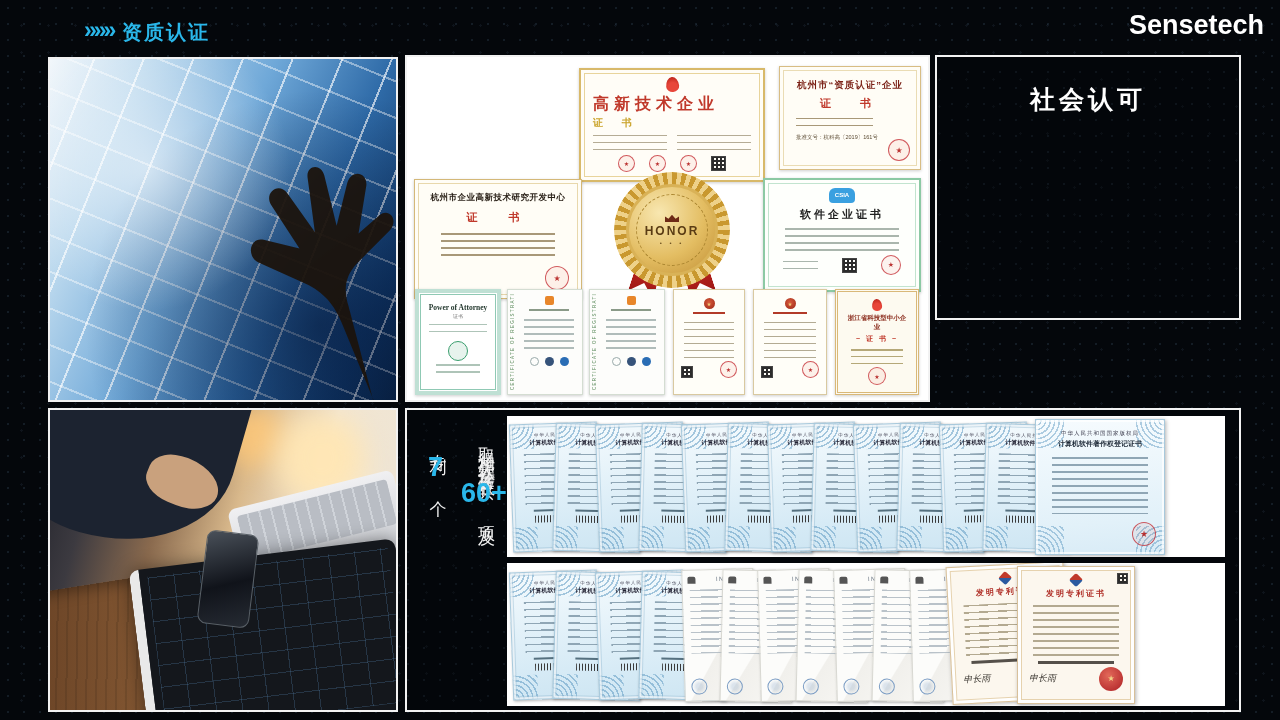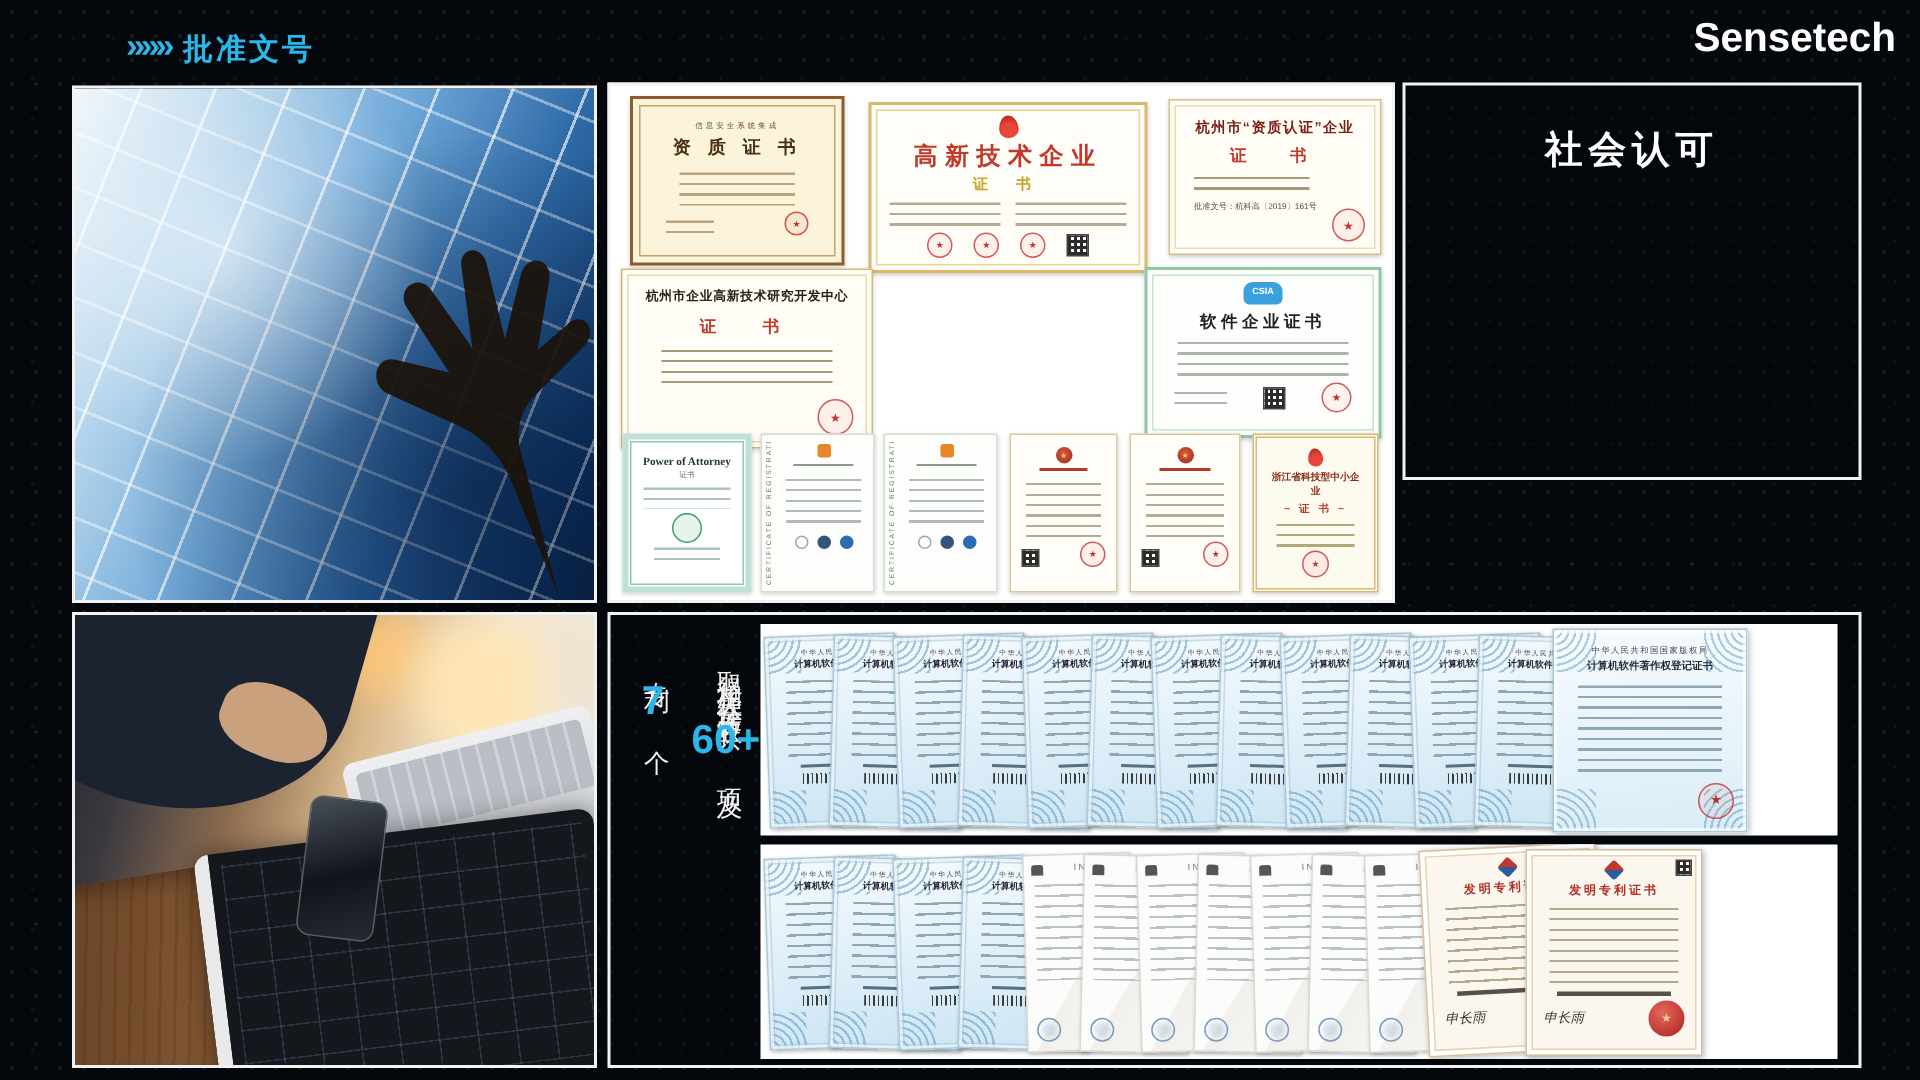--- a/index.html
+++ b/index.html
@@ -63,21 +63,21 @@
   
   .certA{left:13px;top:7px;width:143px;height:113px;background:#fbf3da;border:2px solid #8a5c2e;
     outline:1px solid #c9a06a;outline-offset:-7px;padding:14px 16px 10px;text-align:center}
   .cA-head{font-size:5px;letter-spacing:2px;color:#6b4a22}
   .cA-title{font-size:12px;font-weight:bold;letter-spacing:4px;color:#4a3012;margin-top:3px}
   .cA-lines{--lc:#b9a480;width:72%;height:22px;margin:8px auto 0}
   .cA-bot{display:flex;justify-content:space-between;align-items:flex-end;margin-top:4px;padding:0 6px}
   .cA-bot .flines{--lc:#b9a480;width:34%;height:10px}
   
   .certB{left:172px;top:11px;width:186px;height:114px;background:#fffdf7;border:2px solid #d8b96a;
-    outline:1px solid #e8d49c;outline-offset:-6px;padding:7px 12px;text-align:center}
+    outline:1px solid #e8d49c;outline-offset:-6px;padding:7px 12px;}
   .cB-title{font-size:16px;font-weight:bold;letter-spacing:5px;color:#c0392b;margin-top:2px}
   .cB-sub{font-size:10px;font-weight:bold;letter-spacing:8px;color:#c9a227;margin-top:1px}
   .cB-body{display:flex;gap:10px;margin-top:5px}
   .cB-body .flines{--lc:#b5ac95;flex:1;height:16px}
   .cB-seals{display:flex;justify-content:center;align-items:center;gap:14px;margin-top:4px}
   
   .certC{left:372px;top:9px;width:142px;height:104px;background:#fffdf6;border:1.5px solid #d8bd84;
     outline:1px solid #eadcb4;outline-offset:-5px;padding:12px 12px 8px;text-align:center}
   .cC-title{font-size:9.5px;font-weight:bold;letter-spacing:1px;color:#7a1f14}
   .cC-sub{font-size:11px;font-weight:bold;letter-spacing:9px;color:#c0392b;margin-top:4px}
@@ -223,21 +223,21 @@
   .p-seal{width:24px;height:24px;border-radius:50%;flex:none;opacity:.9;
     background:radial-gradient(circle at 40% 35%,#e05a4a,#b51f1f 72%);
     display:flex;align-items:center;justify-content:center;color:#f2cf7a;font-size:8px}
 </style>
 </head>
 <body>
 
 <div class="dots"></div>
 
 <span class="abs hdr-arrows">»»»</span>
-<h1 class="abs hdr-title">批准文号</h1>
+<h1 class="abs hdr-title">资质认证</h1>
 <div class="abs hdr-logo">Sensetech</div>
 
 <div class="panel photo1">
   <div class="abs p1-base"></div>
   <div class="abs p1-grid"></div>
   <div class="abs p1-grid2"></div>
   <div class="abs p1-glow"></div>
   <svg class="abs p1-hand" viewBox="0 0 220 240">
     <path d="M 168 240 L 150 158 C 146 138 138 126 124 116 L 86 90 C 76 83 82 66 94 71 L 124 84 L 106 42 C 101 30 116 22 122 34 L 140 72 L 142 24 C 142 12 156 12 157 24 L 160 70 L 176 34 C 182 22 196 28 192 40 L 178 80 L 198 68 C 208 61 216 74 206 82 L 172 106 C 160 115 156 126 158 142 L 166 240 Z" fill="#1c130c" opacity="0.94"></path>
   </svg>
@@ -251,31 +251,20 @@
   <div class="abs p2-tablet">
     <div class="p2-tablet-lines"></div>
   </div>
   <div class="abs p2-phone"></div>
   <div class="abs p2-arm"></div>
   <div class="abs p2-hand"></div>
 </div>
 
 <div class="panel certpanel">
 
-  <div class="cert certA">
-    <div class="cA-head">信息安全系统集成</div>
-    <div class="cA-title">资 质 证 书</div>
-    <div class="flines cA-lines"></div>
-    <div class="cA-bot">
-      <div class="flines"></div>
-      <div class="seal" style="width:16px;height:16px;font-size:6px">
-          <span>★</span>
-        </div>
-    </div>
-  </div>
 
   <div class="cert certB">
     <div class="flame" style="margin:0 auto"></div>
     <div class="cB-title">高新技术企业</div>
     <div class="cB-sub">证 书</div>
     <div class="cB-body">
       <div class="flines"></div>
       <div class="flines"></div>
     </div>
     <div class="cB-seals">
@@ -304,20 +293,31 @@
 
   <div class="cert certD">
     <div class="cD-title">杭州市企业高新技术研究开发中心</div>
     <div class="cD-sub">证　书</div>
     <div class="flines cD-lines"></div>
     <div class="seal cD-seal">
         <span>★</span>
       </div>
   </div>
 
+  <div class="abs medal">
+    <div class="ribbon rl"></div>
+    <div class="ribbon rr"></div>
+    <div class="wreath"></div>
+    <div class="medal-core">
+      <div class="medal-inner"></div>
+      <div class="crown"></div>
+      <div class="medal-label">HONOR</div>
+      <div class="medal-dots">• • •</div>
+    </div>
+  </div>
 
   <div class="cert certE">
     <div class="csia">CSIA</div>
     <div class="cE-title">软件企业证书</div>
     <div class="flines cE-lines"></div>
     <div class="cE-bot">
       <div class="flines"></div>
       <div class="qr"></div>
       <div class="seal">
           <span>★</span>

